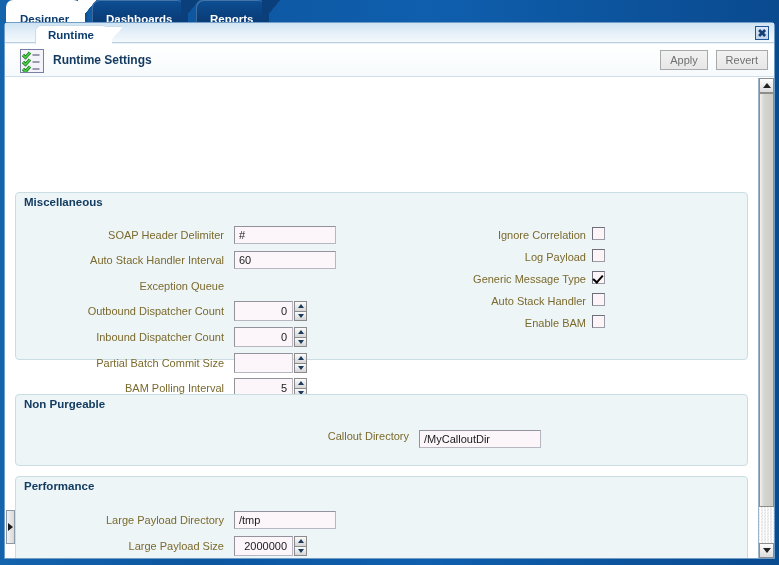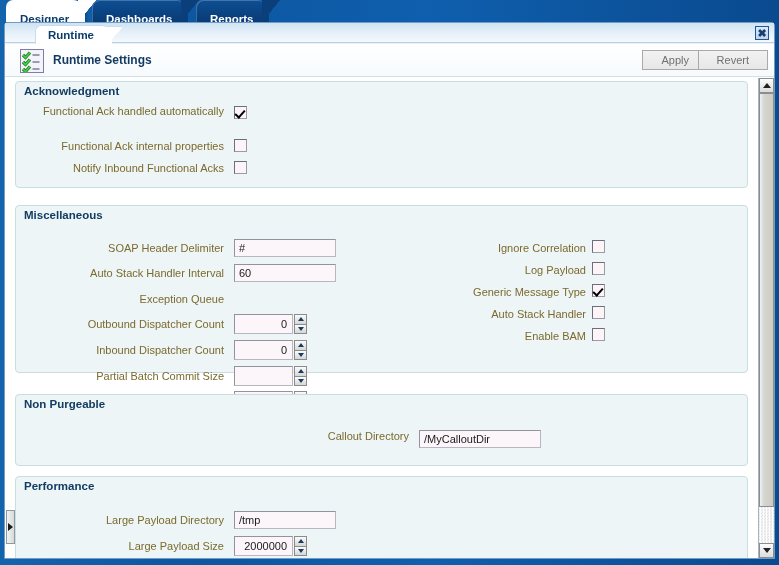--- a/index.html
+++ b/index.html
@@ -133,21 +133,21 @@
     color: #12395f;
   }
   .topbtn {
     position: absolute; top: 6px;
     height: 20px; min-width: 48px;
     background: linear-gradient(to bottom, #f2f2f2 0%, #e7e7e7 100%);
     border: 1px solid #a9a9a9;
     color: #707070;
     font-size: 11px;
     display: flex; align-items: center; justify-content: center;
-    padding: 0 18px;
+    padding: 0 9px;
     cursor: default;
   }
   #btn-apply { right: 66px; }
   #btn-revert { right: 6px; }
 
   
   #scrollregion {
     position: absolute; left: 0; top: 34px;
     width: 769px; height: 480px;
     background: #ffffff;
@@ -351,35 +351,22 @@
           </svg>
         </div>
         <div id="hdrtitle">Runtime Settings</div>
         <div class="topbtn" id="btn-apply">Apply</div>
         <div class="topbtn" id="btn-revert">Revert</div>
       </div>
 
       <div id="scrollregion">
         <div id="form">
 
-          <div class="section" style="top:3px; height:107px;">
-            <div class="sec-title">Acknowledgment</div>
-            <div class="sec-body">
-              <div class="flabel" style="left:20px; top:4px; width:188px;">Functional Ack handled automatically</div>
-              <div class="fcheck on" style="left:218px; top:5px;"></div>
-
-              <div class="flabel" style="left:20px; top:39px; width:188px;">Functional Ack internal properties</div>
-              <div class="fcheck" style="left:218px; top:38px;"></div>
-
-              <div class="flabel" style="left:20px; top:61px; width:188px;">Notify Inbound Functional Acks</div>
-              <div class="fcheck" style="left:218px; top:60px;"></div>
-            </div>
-          </div>
-
-          <div class="section" style="top:127px; height:168px;padding-left:27px;">
+
+          <div class="section" style="top:114px; height:168px;padding-left:27px;">
             <div class="sec-title">Miscellaneous</div>
             <div class="sec-body">
 
               <div class="flabel" style="left:20px; top:17px; width:188px;">SOAP Header Delimiter</div>
               <div class="ftext" style="left:218px; top:14px; width:102px;">#</div>
 
               <div class="flabel" style="left:20px; top:42px; width:188px;">Auto Stack Handler Interval</div>
               <div class="ftext" style="left:218px; top:39px; width:102px;">60</div>
 
               <div class="flabel" style="left:20px; top:68px; width:188px;">Exception Queue</div>

